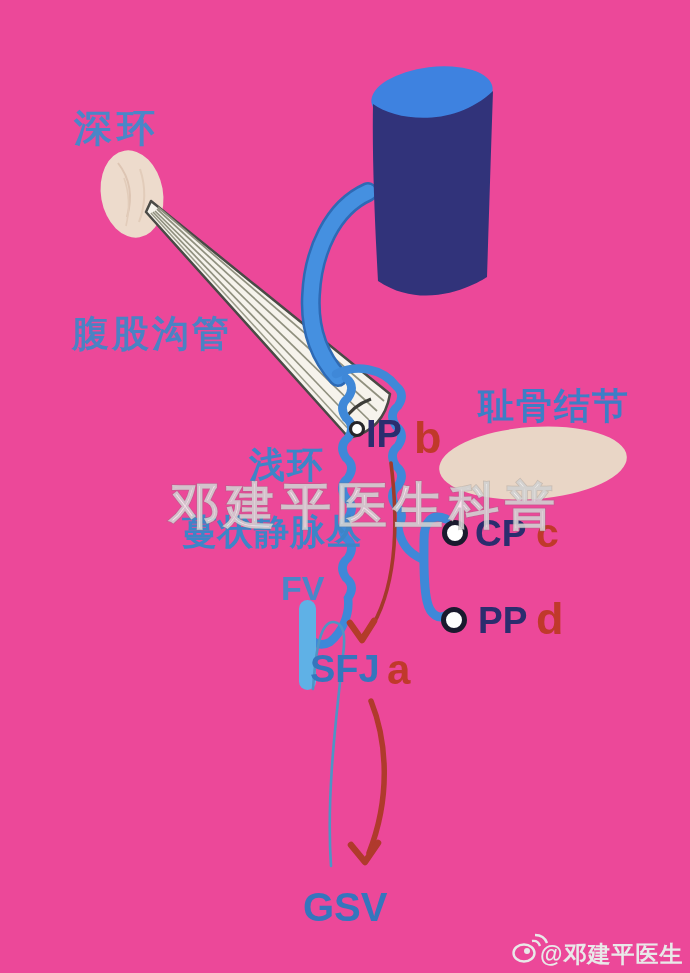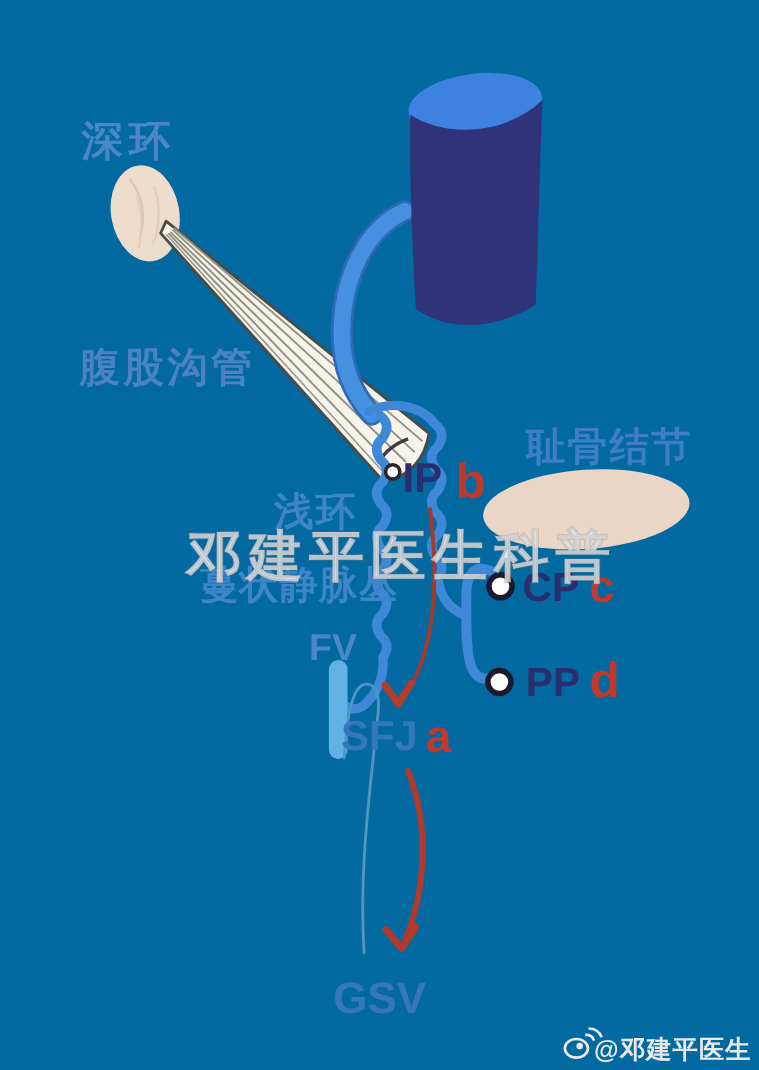--- a/index.html
+++ b/index.html
@@ -1,17 +1,17 @@
 <!DOCTYPE html>
 <html><head>
 <meta charset="utf-8">
 <style>
   html,body{margin:0;padding:0;background:#ffffff;}
   body{width:690px;height:973px;overflow:hidden;font-family:"Liberation Sans",sans-serif;}
-  #stage{position:relative;width:690px;height:973px;background:#0369a1;}
+  #stage{position:relative;width:690px;height:973px;background:#ec4899;}
   svg{display:block;}
   text{font-family:"Liberation Sans","DejaVu Sans",sans-serif;}
   .cn-label{font-weight:700;}
   .abbr{font-weight:700;}
   .red-letter{font-weight:700;}
 </style>
 </head>
 <body>
 
 <div id="stage">

